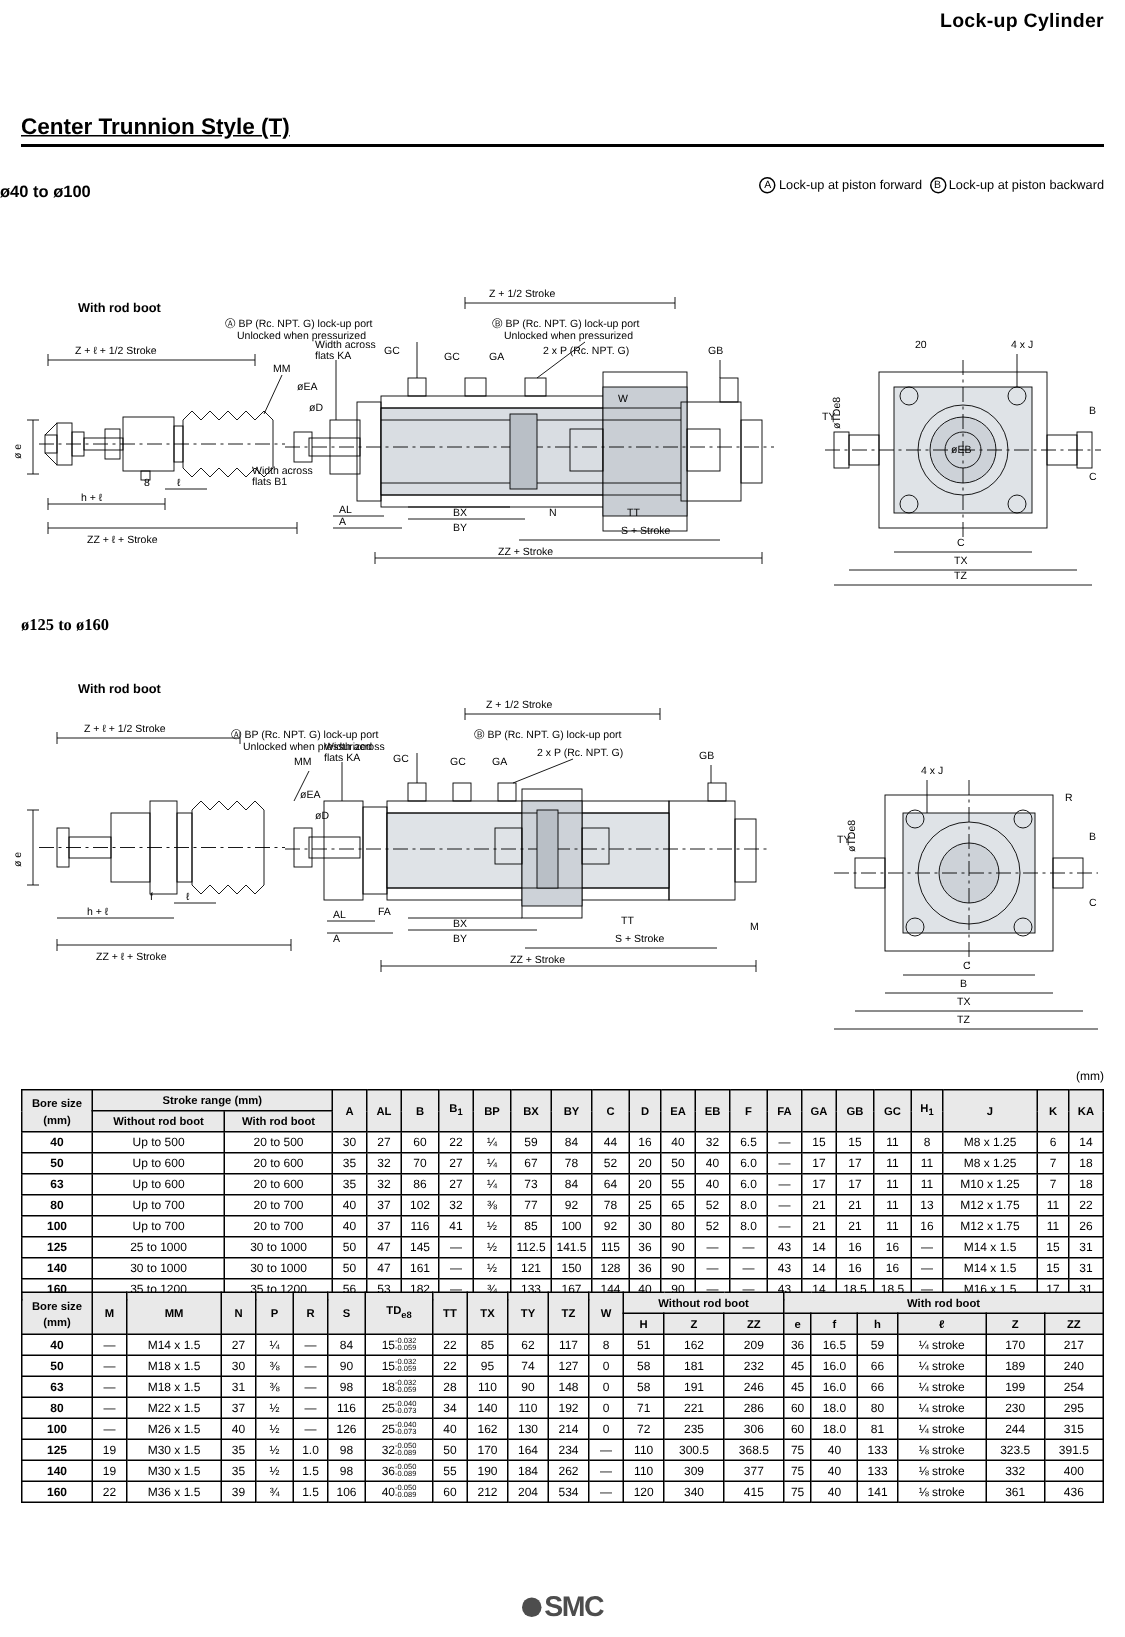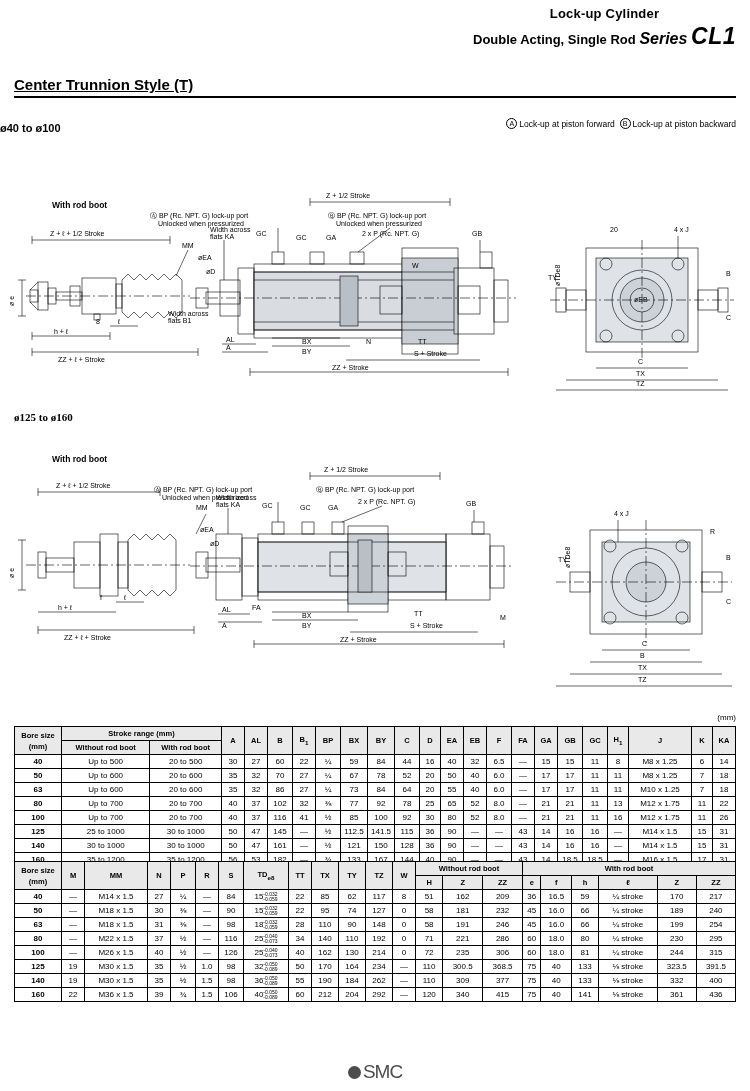--- a/index.html
+++ b/index.html
@@ -41,36 +41,31 @@
     border:1px solid #000;text-align:center;padding:0;
     height:13px;line-height:11px;white-space:nowrap;background:#fff;
   }
   table.spec th{background:#e9e9e9;font-weight:bold;font-size:7.5px;}
   table.spec td.bore{font-weight:bold;}
   .tol{display:inline-block;font-size:5px;line-height:5px;text-align:left;vertical-align:middle;}
   .tol i{display:block;font-style:normal;}
 
   
   .footer{position:absolute;left:0;right:0;bottom:8px;text-align:center;}
-  .smc{display:inline-block;font-size:19px;font-weight:normal;color:#4d4d4d;letter-spacing:-1px;}
+  .smc{display:inline-block;font-size:19px;font-weight:bold;color:#4d4d4d;letter-spacing:-1px;}
   .smc .dot{display:inline-block;width:13px;height:13px;border-radius:50%;
             background:#4d4d4d;vertical-align:-1px;margin-right:2px;}
 </style>
 </head>
 <body>
 
 <div class="page">
 
   <div class="hdr">
     <div class="l1">Lock-up Cylinder</div>
-    <div class="l2">
-      <span>Double Acting, Single Rod</span>
-      <span class="ser">Series</span>
-      <span class="cl1">CL1</span>
-    </div>
   </div>
 
   <div class="title-wrap">
     <div class="t">Center Trunnion Style (T)</div>
     <div class="rule"></div>
   </div>
 
   <div class="sec-label" style="left:0;top:122px;">ø40 to ø100</div>
 
   <div class="lockup-note">
@@ -832,21 +827,21 @@
           <td>22</td>
           <td>M36 x 1.5</td>
           <td>39</td>
           <td>¾</td>
           <td>1.5</td>
           <td>106</td>
           <td>40<span class="tol"><i>-0.050</i><i>-0.089</i></span></td>
           <td>60</td>
           <td>212</td>
           <td>204</td>
-          <td>292</td>
+          <td>534</td>
           <td>—</td>
           <td>120</td>
           <td>340</td>
           <td>415</td>
           <td>75</td>
           <td>40</td>
           <td>141</td>
           <td>⅛ stroke</td>
           <td>361</td>
           <td>436</td>

